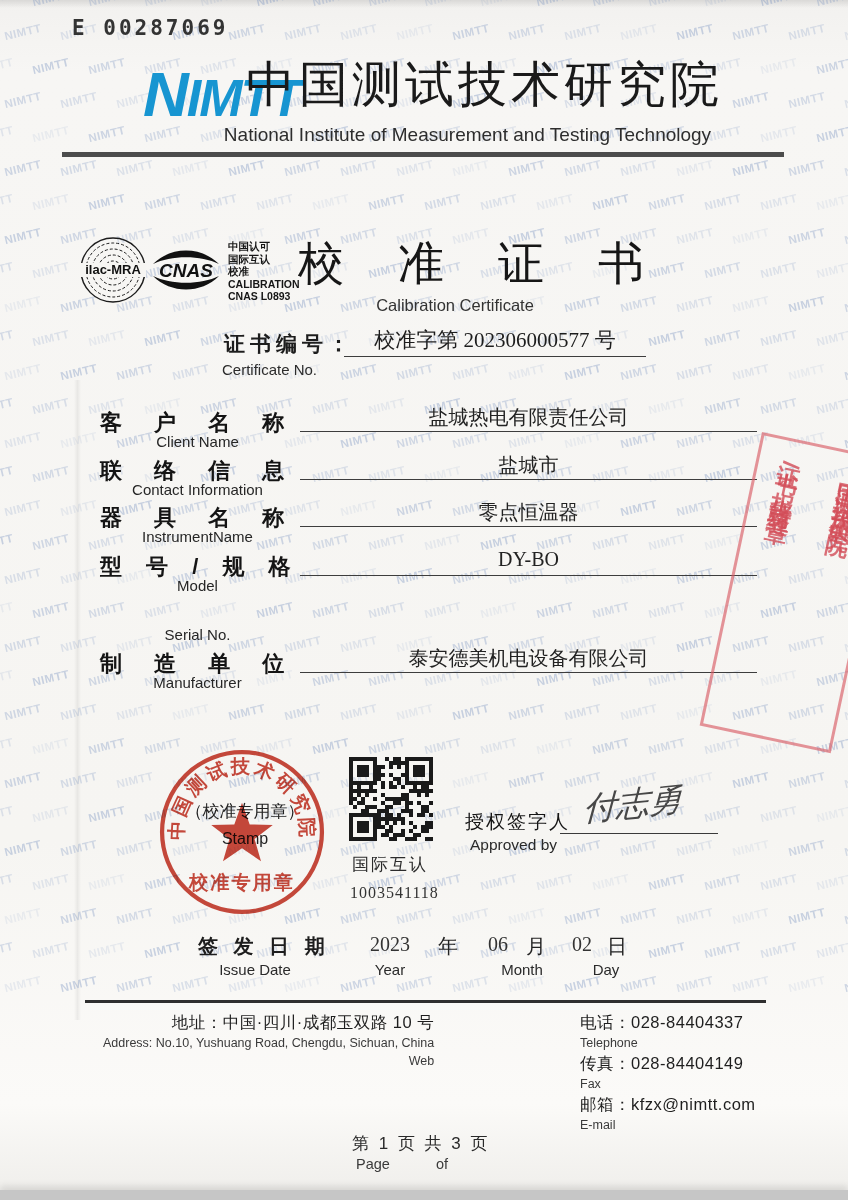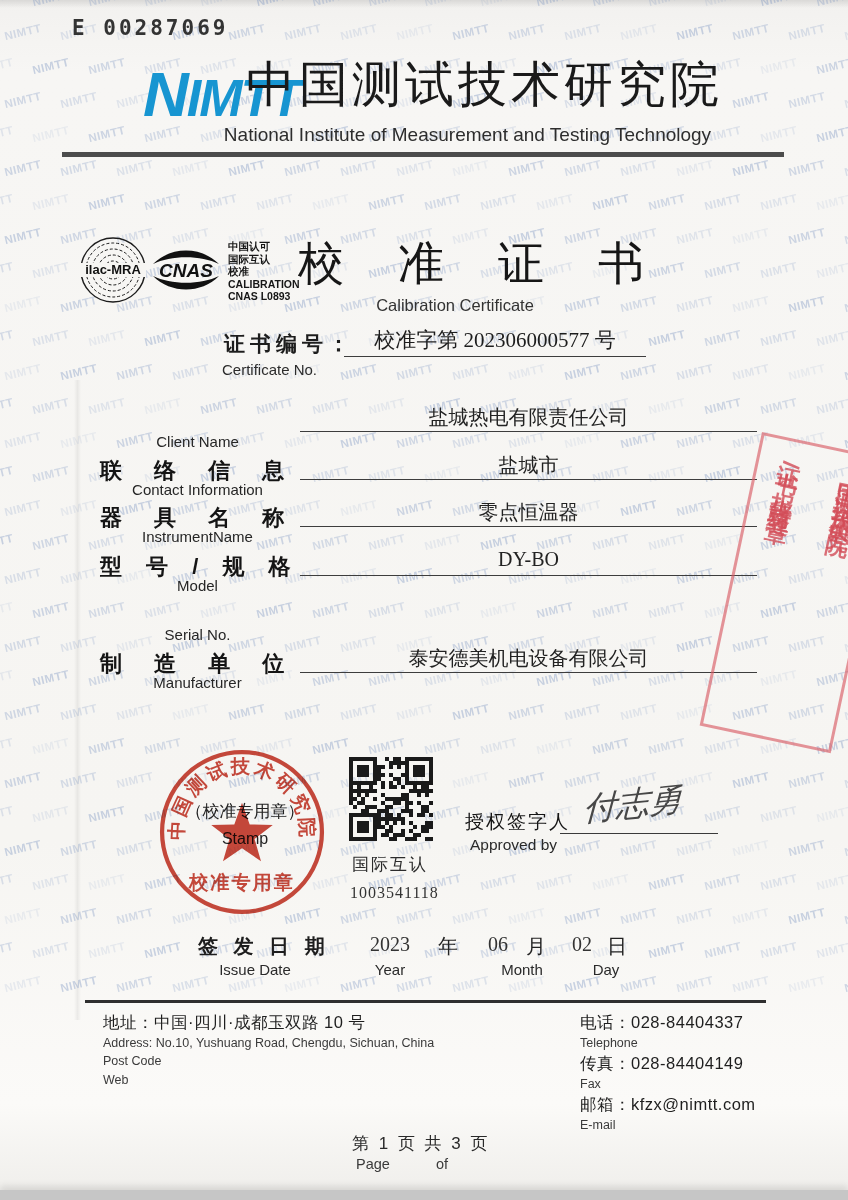--- a/index.html
+++ b/index.html
@@ -62,21 +62,21 @@
   
   #date-label{left:198px;top:933px;font-size:20px;font-weight:bold;word-spacing:10px;}
   #date-en{left:200px;top:961px;width:110px;text-align:center;font-size:15px;color:#2a2a2a;}
   .date-num{position:absolute;top:933px;font-family:"Liberation Serif",serif;font-size:20px;color:#333;}
   .date-cjk{position:absolute;top:933px;font-size:20px;color:#222;}
   .date-sub{position:absolute;top:961px;font-size:15px;color:#2a2a2a;text-align:center;}
   
   #f-divider{left:85px;top:1000px;width:681px;height:3px;background:#2f2f2f;}
   .foot-cn{font-size:16.5px;color:#1e1e1e;letter-spacing:.5px;}
   .foot-en{font-size:12.5px;color:#3a3a3a;}
-  #foot-left{left:103px;top:1014px;line-height:1;}
+  #foot-left{left:103px;top:1014px;line-height:1;text-align:right;}
   #foot-right{left:580px;top:1014px;line-height:1;}
   #foot-left div,#foot-right div{margin-bottom:6px;}
   #pagination-cn{left:352px;top:1132px;font-size:17px;word-spacing:5px;color:#2a2a2a;}
   #pagination-en{left:356px;top:1156px;font-size:14.5px;color:#3a3a3a;}
   #pagination-en .of{margin-left:42px;}
   
   #riding-seal{left:762px;top:432px;width:124px;height:282px;border:3px solid rgba(216,92,102,.65);
                transform:rotate(12deg);transform-origin:top left;display:flex;flex-direction:row-reverse;
                justify-content:space-around;padding:6px 2px;}
   #riding-seal span{writing-mode:vertical-rl;font-size:23px;letter-spacing:7px;
@@ -610,20 +610,21 @@
   </div>
 
   <div class="abs z2" id="doc-title">校准证书</div>
   <div class="abs z2" id="doc-title-en">Calibration Certificate</div>
 
   <div class="abs z2" id="certno-label">证书编号：</div>
   <div class="abs z2" id="certno-value">校准字第 202306000577 号</div>
   <div class="abs z2" id="certno-en">Certificate No.</div>
 
   <div class="field-row z2" style="top:408px">
+    <div class="f-label">客 户 名 称</div>
     <div class="f-en">Client Name</div>
     <div class="f-value">盐城热电有限责任公司</div>
   </div>
   <div class="field-row z2" style="top:456px">
     <div class="f-label">联 络 信 息</div>
     <div class="f-en">Contact Information</div>
     <div class="f-value">盐城市</div>
   </div>
   <div class="field-row z2" style="top:503px">
     <div class="f-label">器 具 名 称</div>
@@ -919,21 +920,20 @@
   <div class="date-num z2" style="left:562px;width:40px;text-align:center">02</div>
   <div class="date-cjk z2" style="left:607px">日</div>
   <div class="date-sub z2" style="left:358px;width:64px">Year</div>
   <div class="date-sub z2" style="left:490px;width:64px">Month</div>
   <div class="date-sub z2" style="left:578px;width:56px">Day</div>
 
   <div class="abs z2" id="f-divider"></div>
   <div class="abs z2" id="foot-left">
     <div class="foot-cn">地址：中国·四川·成都玉双路 10 号</div>
     <div class="foot-en">Address: No.10, Yushuang Road, Chengdu, Sichuan, China</div>
-    <div class="foot-en">Post Code</div>
     <div class="foot-en">Web</div>
   </div>
   <div class="abs z2" id="foot-right">
     <div class="foot-cn">电话：028-84404337</div>
     <div class="foot-en">Telephone</div>
     <div class="foot-cn">传真：028-84404149</div>
     <div class="foot-en">Fax</div>
     <div class="foot-cn">邮箱：kfzx@nimtt.com</div>
     <div class="foot-en">E-mail</div>
   </div>

